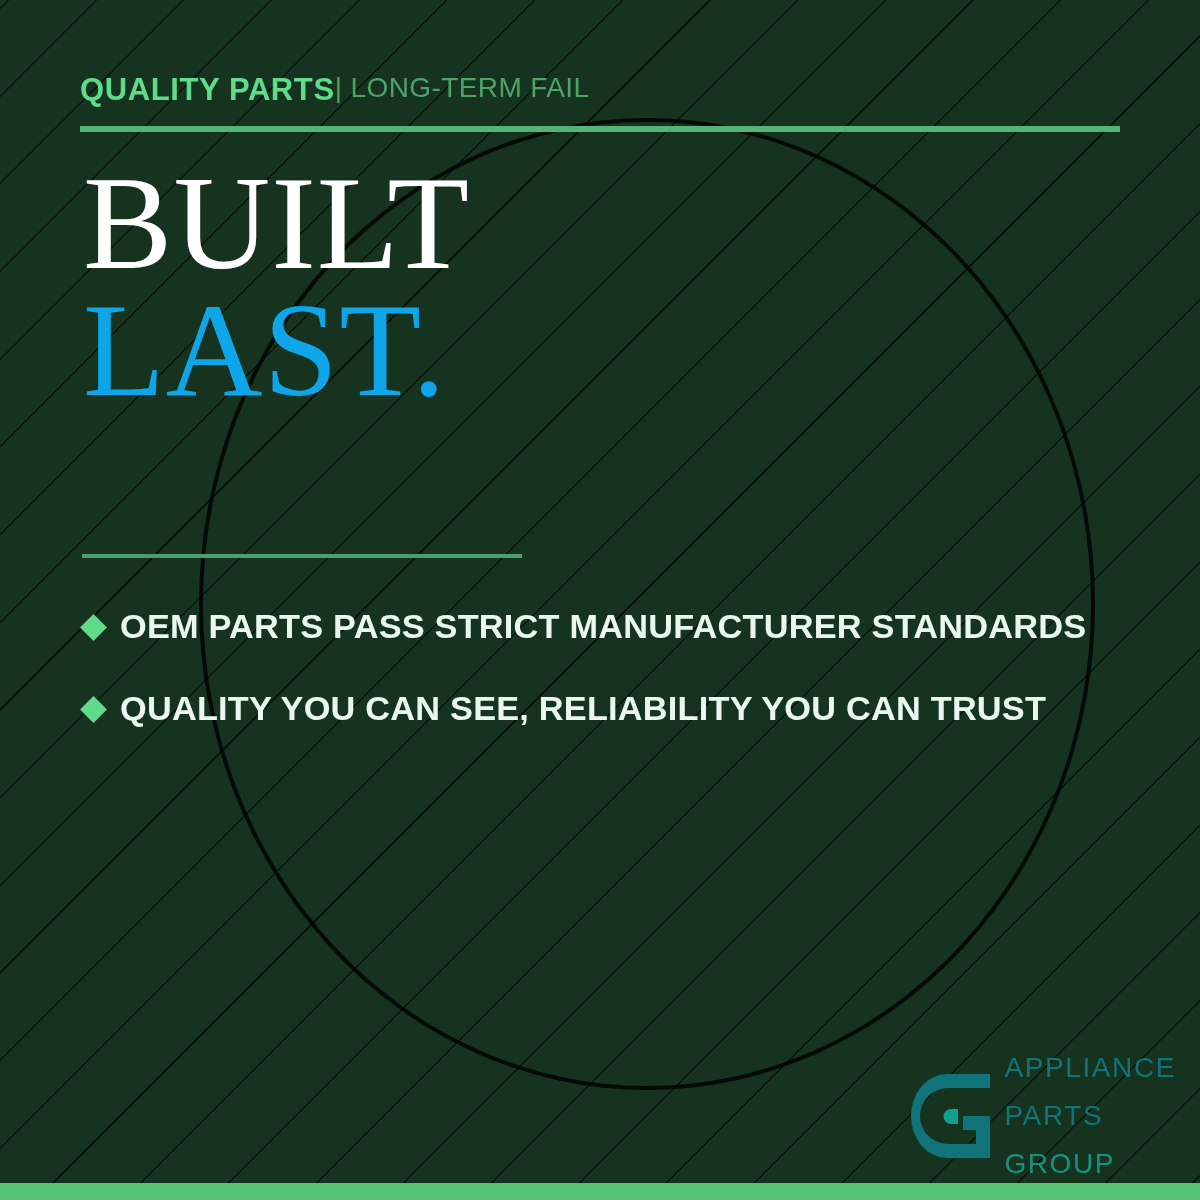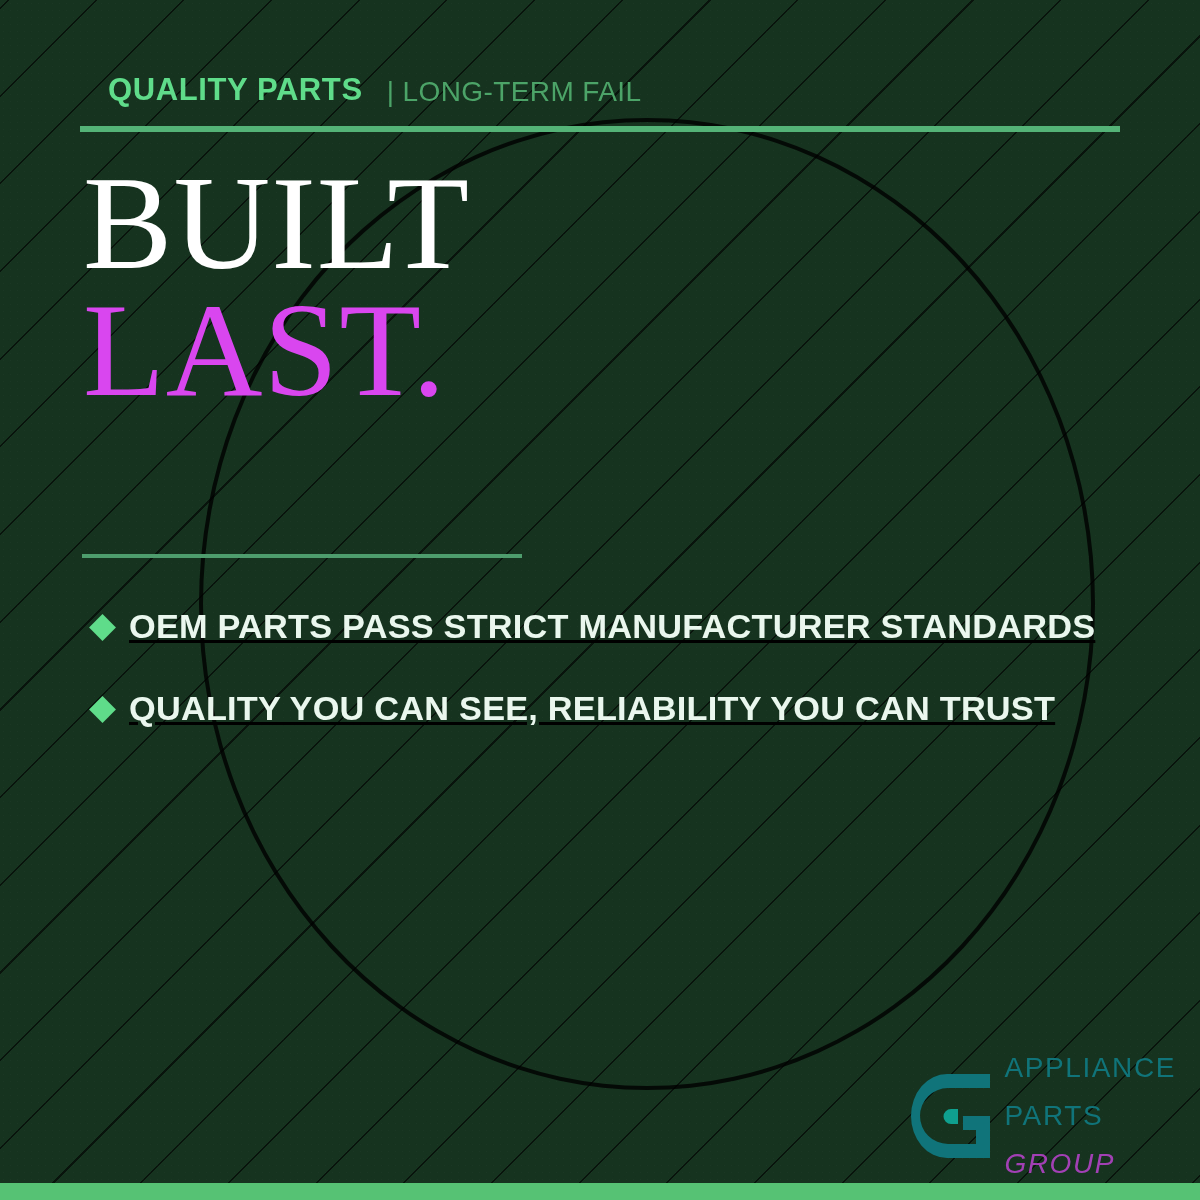--- a/index.html
+++ b/index.html
@@ -61,24 +61,23 @@
     box-sizing: border-box;
     pointer-events: none;
   }
 
   
   .header {
     position: absolute;
     left: 80px;
     top: 72px;
     display: flex;
-    align-items: flex-end;
-    gap: 24px;
+    align-items: flex-start;
+    gap: 0;
     white-space: nowrap;
-    margin-left: 28px;
   }
 
   .kicker-main {
     font-size: 31px;
     font-weight: 700;
     letter-spacing: 0.6px;
     color: #5fdc8a;
   }
 
   .kicker-sub {
@@ -103,38 +102,37 @@
     left: 83px;
     top: 160px;
     font-family: "Liberation Serif", "DejaVu Serif", serif;
     font-weight: 400;
     font-size: 134px;
     line-height: 0.95;
     letter-spacing: 1px;
   }
   .headline-line { display: block; }
   .hl-white { color: #ffffff; }
-  .hl-green { color: #d946ef; }
+  .hl-green { color: #0ea5e9; }
 
   .rule-mid {
     position: absolute;
     left: 82px;
     top: 554px;
     width: 440px;
     height: 4px;
     background: #4e9d6d;
   }
 
   
   .bullets {
     position: absolute;
-    left: 93px;
+    left: 84px;
     top: 586px;
     width: 1080px;
-    text-decoration: underline;
   }
 
   .bullet-row {
     display: flex;
     align-items: center;
     gap: 17px;
     height: 82px;
   }
 
   .bullet-diamond {
@@ -172,21 +170,21 @@
     flex-direction: column;
     line-height: 1.0;
     gap: 20px;
   }
   .logo-word {
     font-size: 28px;
     font-weight: 400;
     letter-spacing: 1.6px;
     color: #10747a;
   }
-  .logo-word.dim { color: #d946ef; opacity: 0.72; font-style: italic; }
+  .logo-word.dim { color: #14b8a6; opacity: 0.72; }
 
   
   .bottom-bar {
     position: absolute;
     left: 0;
     right: 0;
     bottom: 0;
     height: 17px;
     background: #56c274;
   }

